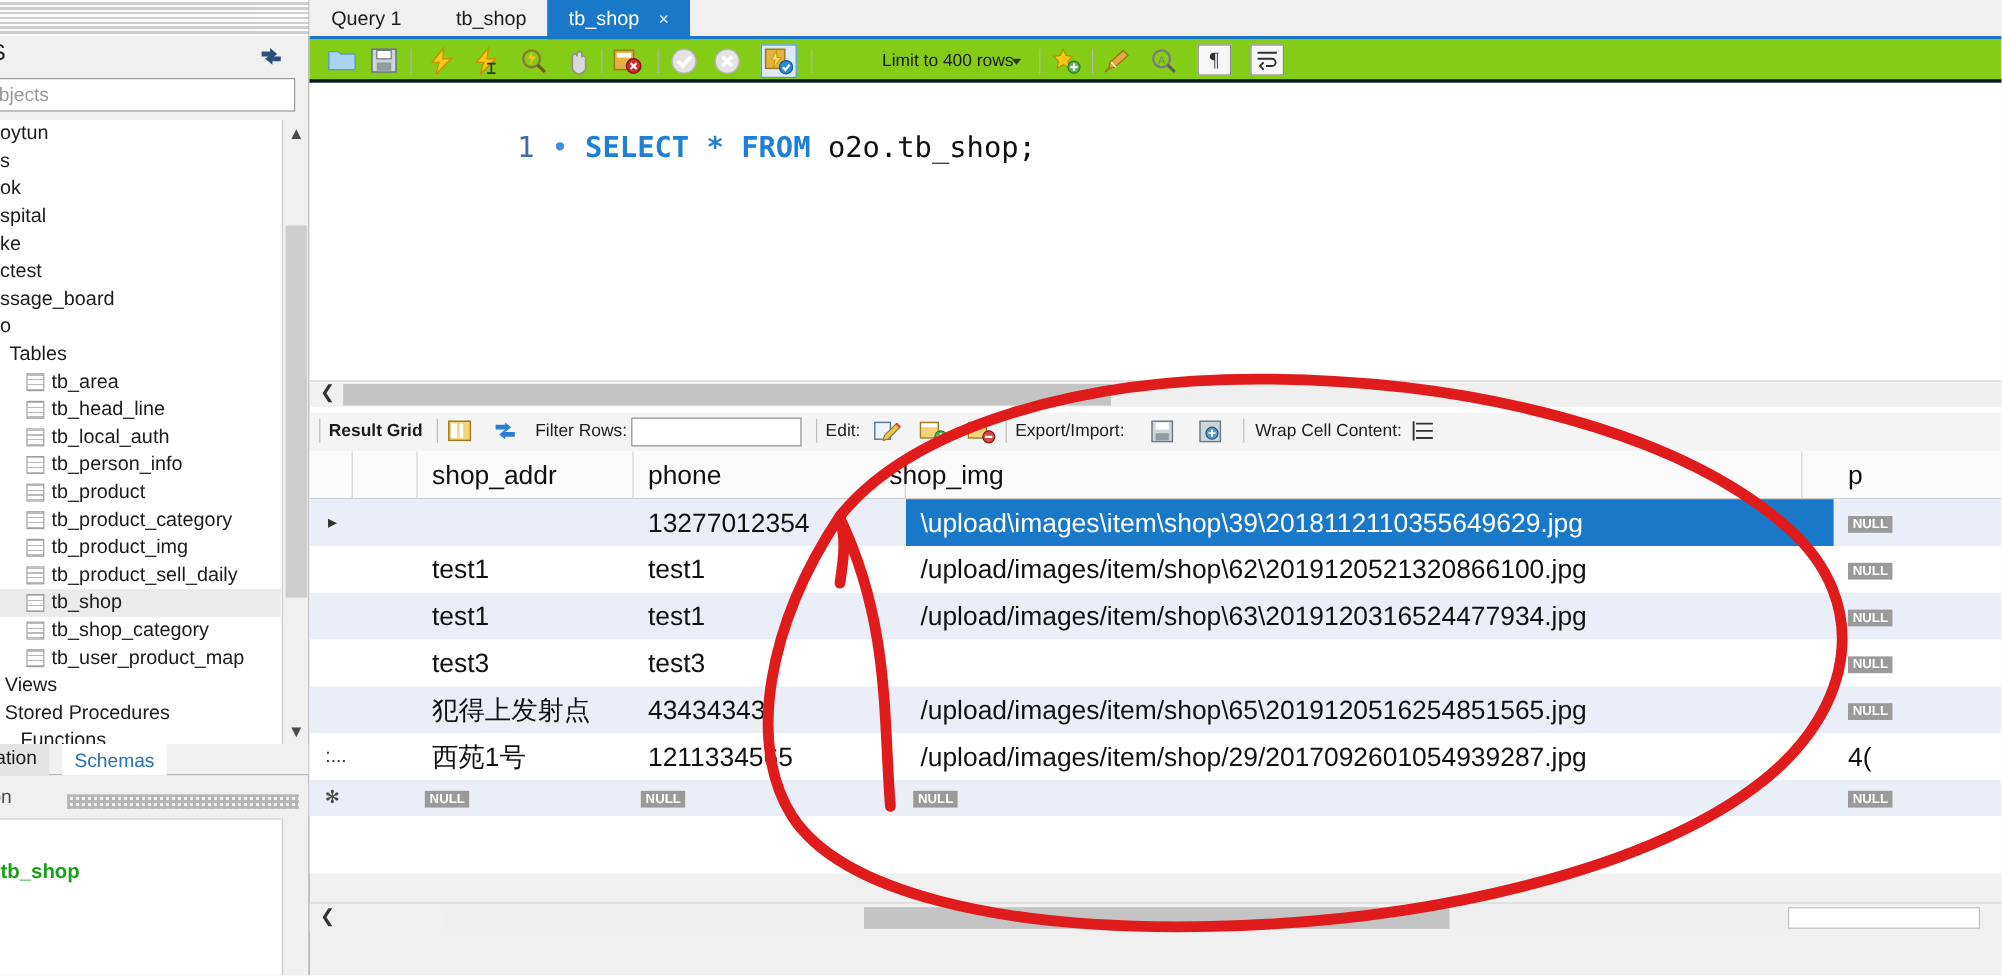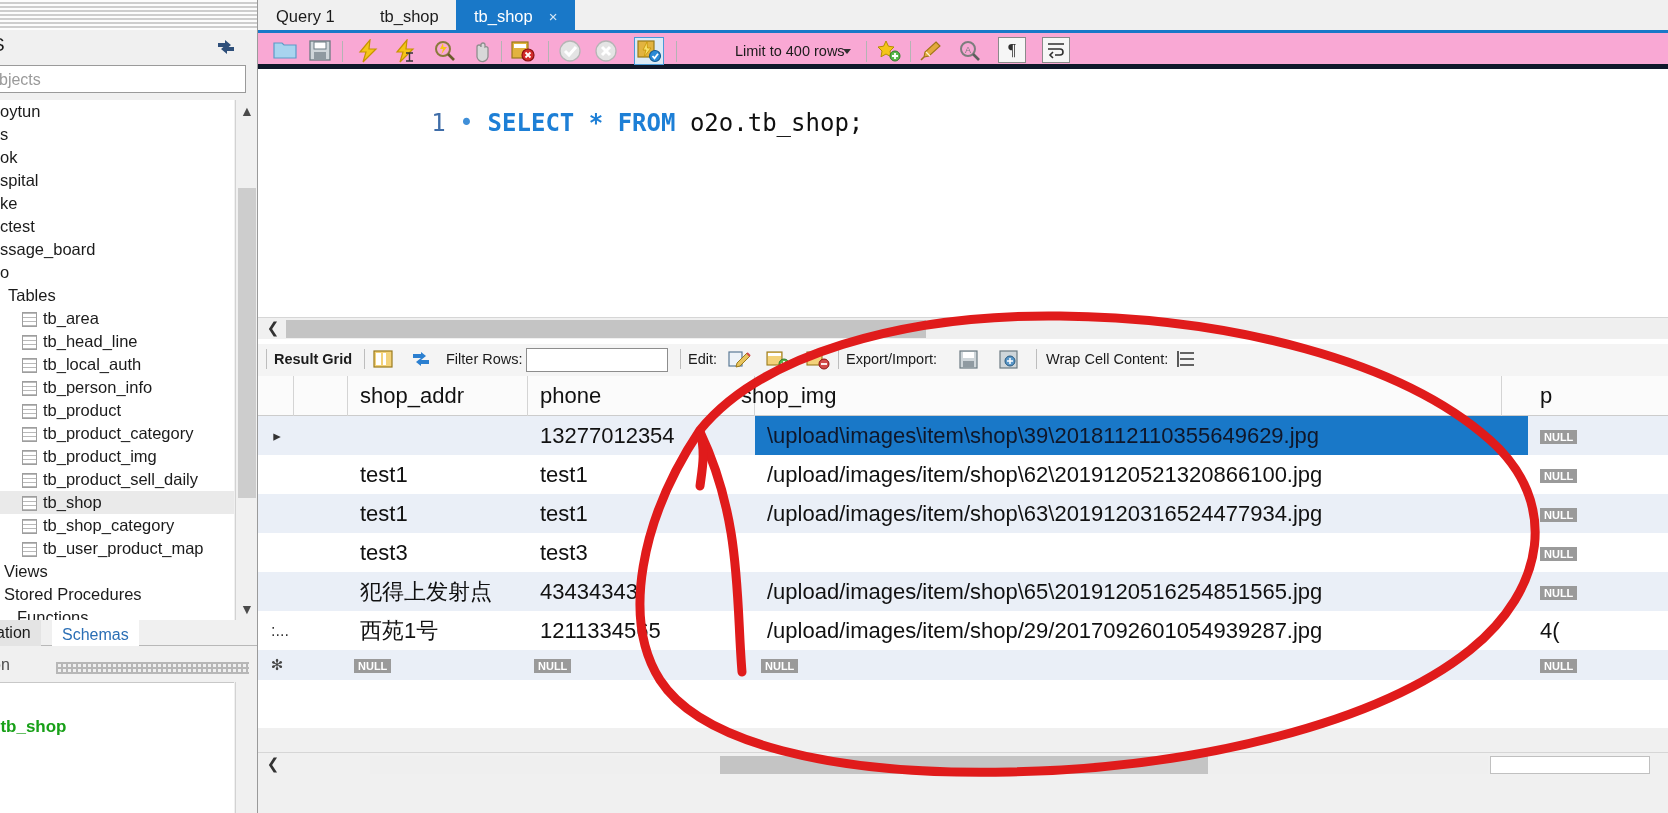--- a/index.html
+++ b/index.html
@@ -155,22 +155,22 @@
   .qtab.active {
     background: #1978c8; color: #ffffff;
   }
   .qtab .xclose {
     margin-left: 16px; font-size: 15px; color: #d8e8f6;
   }
 
   
   .etoolbar {
     position: absolute; left: 0; top: 33px; width: 100%; height: 36px;
-    background: #f9a8d4;
-    border-bottom: 5px solid #0f172a;
+    background: #84cc16;
+    border-bottom: 3px solid #0f172a;
   }
   .tb-item {
     position: absolute; top: 6px;
     width: 26px; height: 25px;
   }
   .tb-sep {
     position: absolute; top: 8px; width: 1px; height: 21px; background: #b4b4b4;
   }
   .limitbox {
     position: absolute; top: 7px; left: 477px;
@@ -241,21 +241,21 @@
     padding-left: 12px; white-space: nowrap; overflow: hidden;
   }
   .grow { position: absolute; left: 0; width: 100%; height: 39px; }
   .grow.alt { background: #eaeff7; }
   .grow.white { background: #ffffff; }
   .gc {
     position: absolute; top: 0; height: 39px; line-height: 39px;
     font-size: 22px; color: #111111;
     padding-left: 12px; white-space: nowrap; overflow: hidden;
   }
-  .gc.selected { background: #1978c8; color: #0f172a; }
+  .gc.selected { background: #1978c8; color: #ffffff; }
   .rowmark {
     position: absolute; left: 8px; top: 0; width: 22px; height: 39px;
     line-height: 39px; font-size: 15px; color: #333; text-align: center;
   }
   .nullbadge {
     display: inline-block;
     background: #9a9a9a; color: #ffffff;
     font-size: 11px; font-weight: bold;
     padding: 1px 4px; line-height: 12px;
     vertical-align: middle;

